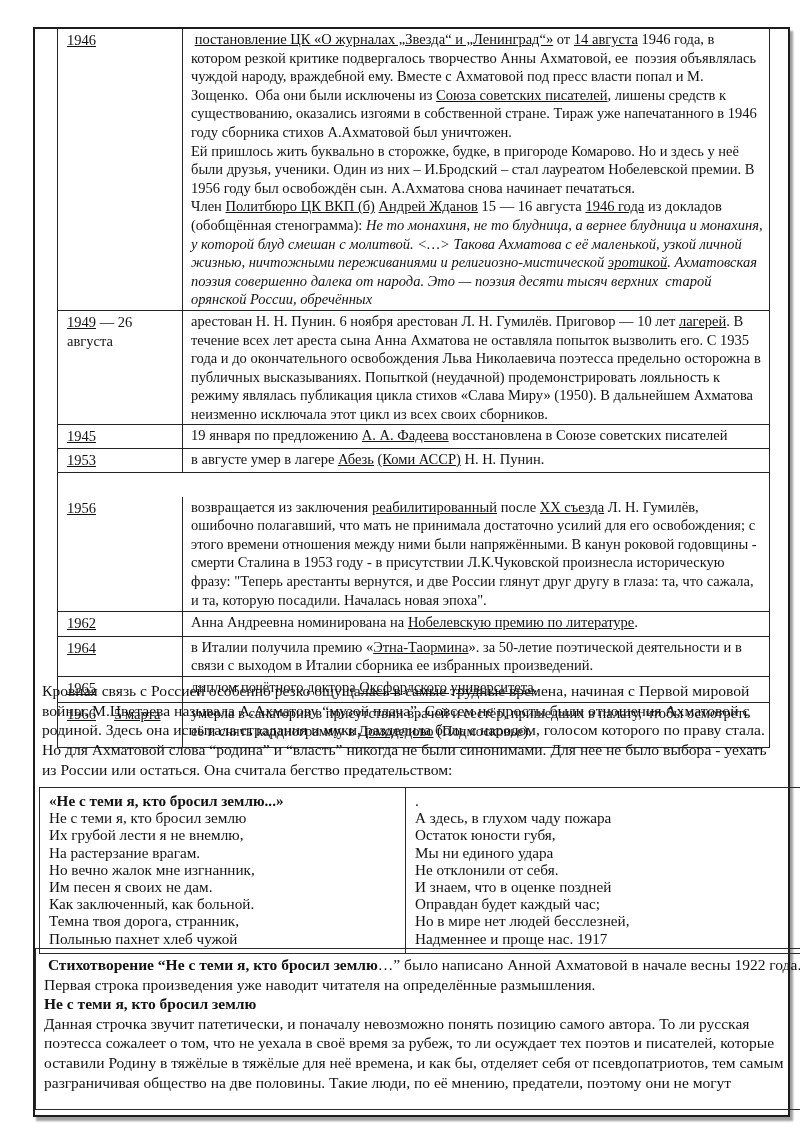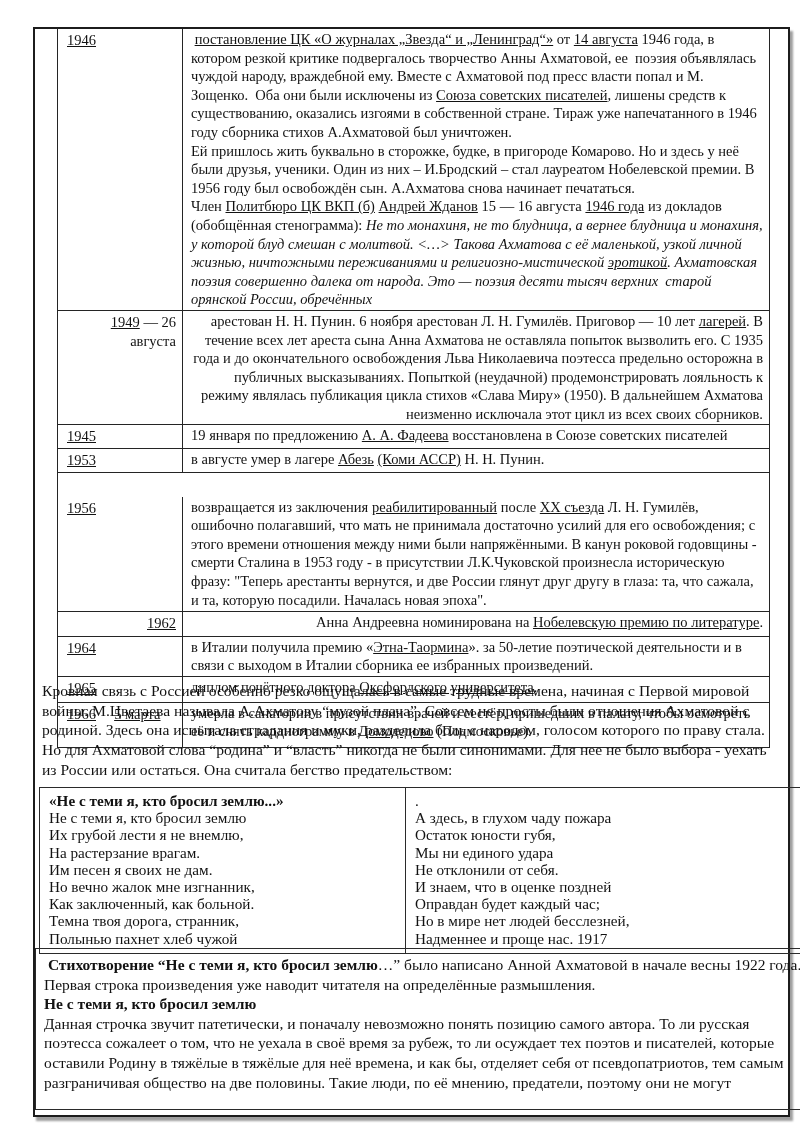--- a/index.html
+++ b/index.html
@@ -8,25 +8,25 @@
          box-shadow:3px 4px 2px rgba(0,0,0,0.38);background:#fff;}
   
   .ttable{position:absolute;left:22px;top:-2px;width:711px;border:1.3px solid #242424;border-top:2px solid #1c1c1c;
           font-size:14.5px;line-height:18.6px;}
   .trow{display:flex;border-bottom:1.3px solid #242424;}
   .trow:last-child{border-bottom:none;}
   .ycell{width:125px;min-width:125px;padding:2px 6px 2px 9px;border-right:1.3px solid #242424;box-sizing:border-box;}
   .trow:nth-child(1) .ycell{}
   .ccell{flex:1;padding:1px 6px 1px 8px;box-sizing:border-box;}
   .trow:nth-child(1){min-height:262px;}
-  .trow:nth-child(2){min-height:96px;text-align:right;}
+  .trow:nth-child(2){min-height:96px;}
   .trow:nth-child(3){min-height:18px;}
   .trow:nth-child(4){min-height:18px;}
   .trow:nth-child(5){min-height:114px;margin-top:24px;}
-  .trow:nth-child(6){min-height:24px;text-align:right;}
+  .trow:nth-child(6){min-height:24px;}
   .trow:nth-child(7){min-height:36px;}
   .trow:nth-child(8){min-height:25px;}
   .trow:nth-child(9){min-height:44px;}
   .para{margin:0;white-space:pre-wrap;}
   .u{text-decoration:underline;}
   .i{font-style:italic;}
   .b{font-weight:bold;}
   
   .prose{position:absolute;left:7px;top:652px;width:742px;font-size:15.6px;line-height:19.7px;}
   
@@ -105,22 +105,22 @@
     </div>
 
   <div class="prose">Кровная связь с Россией особенно резко ощущалась в самые трудные времена, начиная с Первой мировой войны. М.Цветаева называла А.Ахматову “музой плача”. Совсем не просты были отношения Ахматовой с родиной. Здесь она испытала страдания и муки, разделила боль с народом, голосом которого по праву стала. Но для Ахматовой слова “родина” и “власть” никогда не были синонимами. Для нее не было выбора - уехать из России или остаться. Она считала бегство предательством:</div>
 
   <div class="poem">
     <div class="poem-cell left">
         <div class="poem-title">«Не с теми я, кто бросил землю...»</div>
         <div class="poem-line">Не с теми я, кто бросил землю</div>
         <div class="poem-line">Их грубой лести я не внемлю,</div>
         <div class="poem-line">На растерзание врагам.</div>
+        <div class="poem-line">Но вечно жалок мне изгнанник,</div>
         <div class="poem-line">Им песен я своих не дам.</div>
-        <div class="poem-line">Но вечно жалок мне изгнанник,</div>
         <div class="poem-line">Как заключенный, как больной.</div>
         <div class="poem-line">Темна твоя дорога, странник,</div>
         <div class="poem-line">Полынью пахнет хлеб чужой</div>
       </div>
     <div class="poem-cell right">
         <div class="poem-line">.</div>
         <div class="poem-line">А здесь, в глухом чаду пожара</div>
         <div class="poem-line">Остаток юности губя,</div>
         <div class="poem-line">Мы ни единого удара</div>
         <div class="poem-line">Не отклонили от себя.</div>

